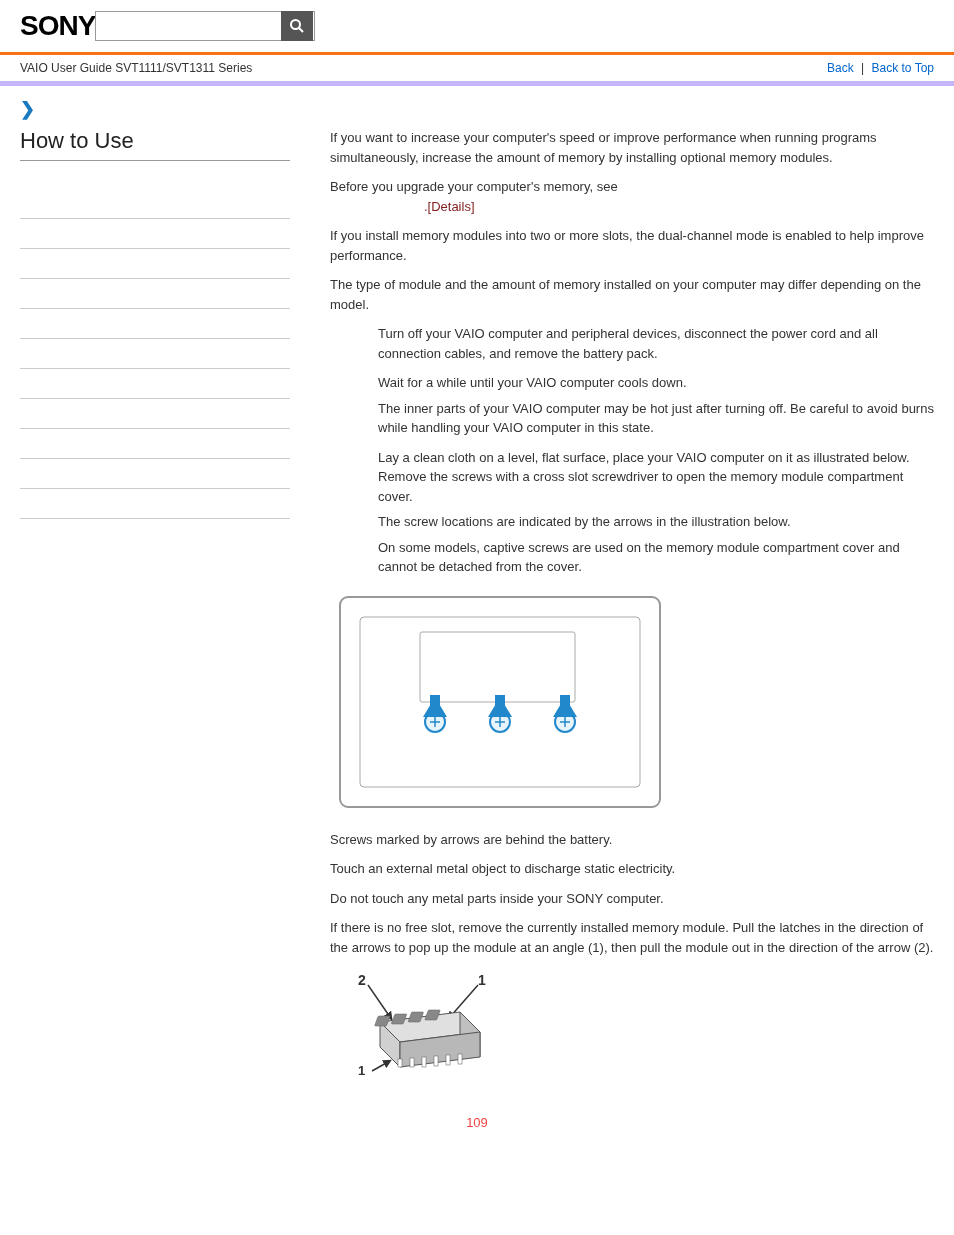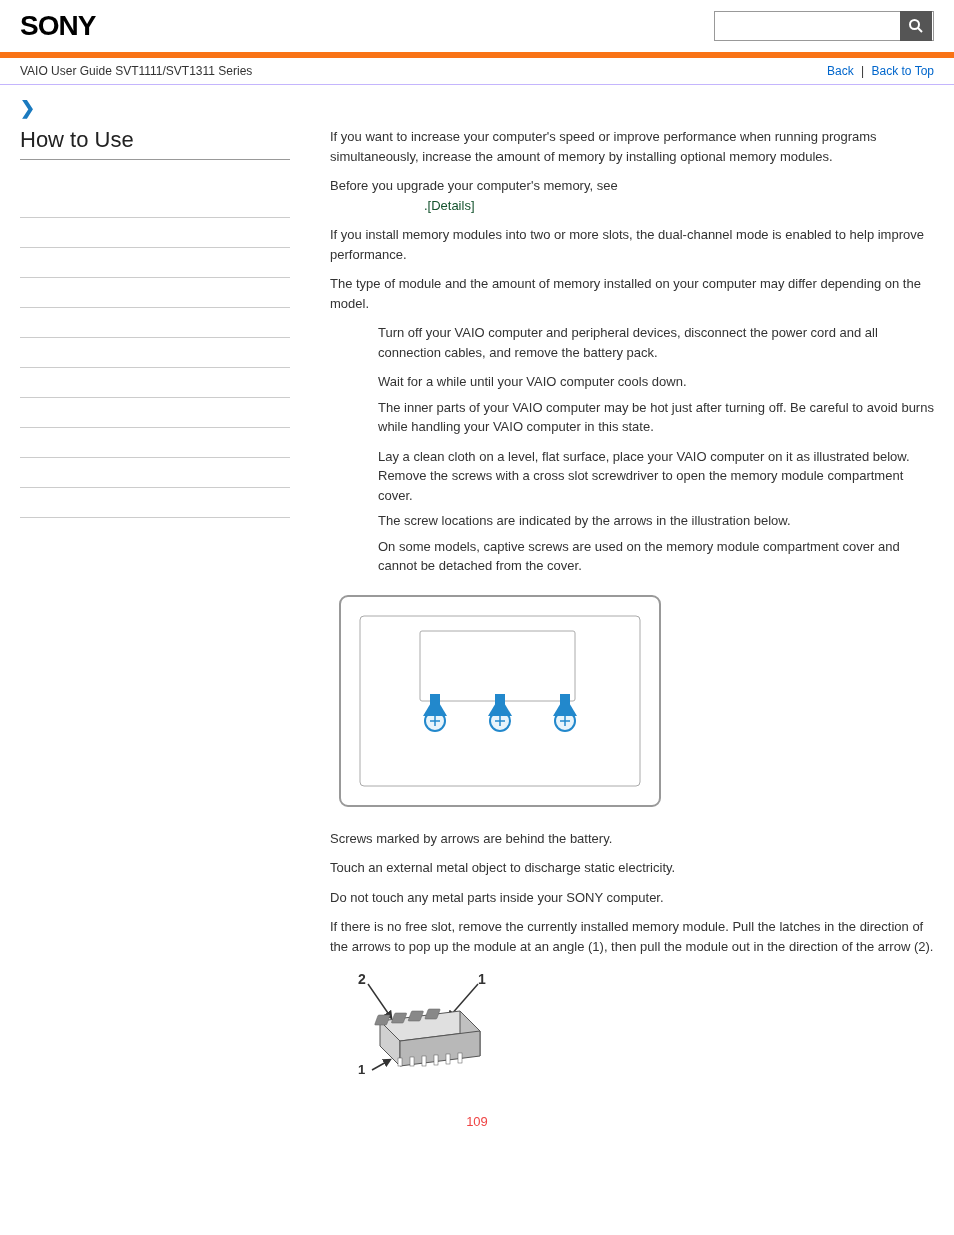--- a/index.html
+++ b/index.html
@@ -9,23 +9,23 @@
       color: #333;
       background: #fff;
       width: 954px;
       min-height: 1235px;
     }
 
     
     .header {
       display: flex;
       align-items: center;
-      justify-content: space-between;
+      justify-content: flex-start;
       padding: 10px 20px;
-      border-bottom: 6px solid #f97316;
+      border-bottom: 3px solid #f97316;
       background: #fff;
     }
     .logo {
       font-size: 28px;
       font-weight: 900;
       color: #000;
       letter-spacing: -1px;
       font-family: 'Arial Black', Arial, sans-serif;
     }
     .search-bar {
@@ -55,21 +55,21 @@
       color: #fff;
       font-size: 14px;
     }
 
     
     .nav-bar {
       display: flex;
       align-items: center;
       justify-content: space-between;
       padding: 6px 20px;
-      border-bottom: 1px solid #c4b5fd;
+      border-bottom: 5px solid #c4b5fd;
       font-size: 12px;
       color: #333;
     }
     .nav-right a {
       color: #0066cc;
       text-decoration: none;
     }
     .nav-separator { color: #333; margin: 0 4px; }
 
     
@@ -115,21 +115,21 @@
       padding-top: 0;
     }
 
     .content p {
       margin-bottom: 10px;
       line-height: 1.5;
       font-size: 13px;
     }
 
     .details-link {
-      color: #14532d;
+      color: #7f1d1d;
       text-decoration: none;
     }
 
     
     .instruction-block {
       margin-left: 48px;
       margin-bottom: 10px;
     }
     .instruction-block p {
       margin-bottom: 6px;

